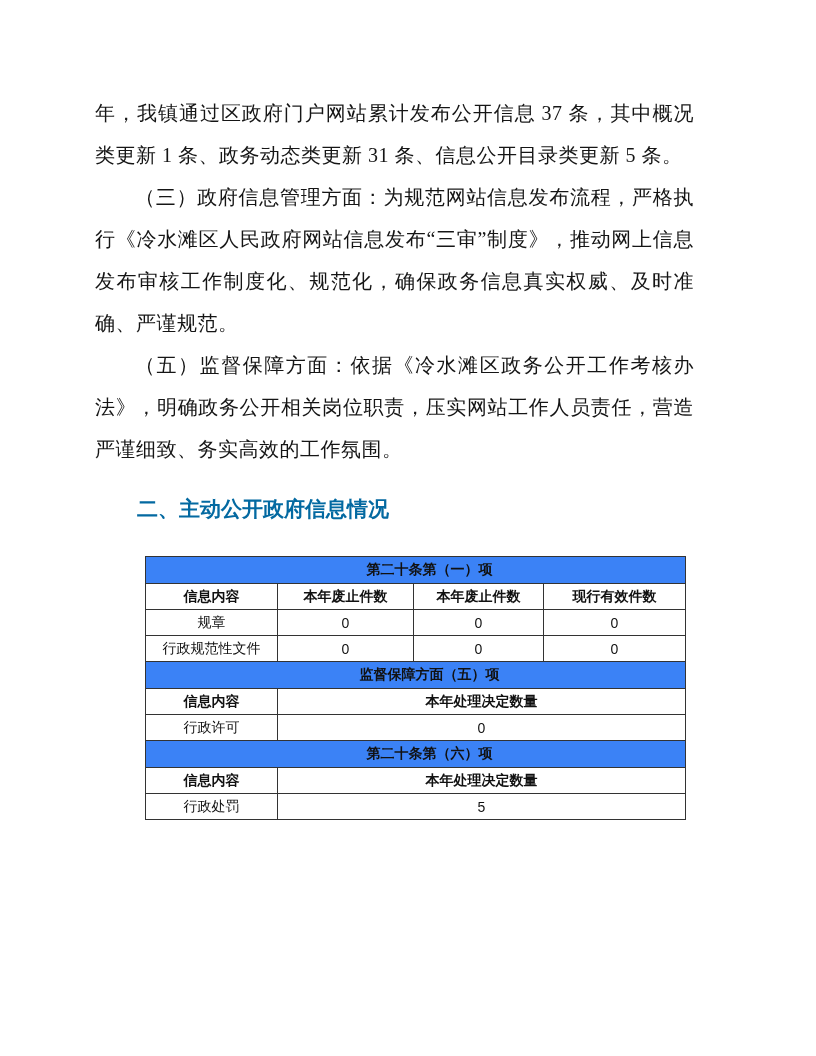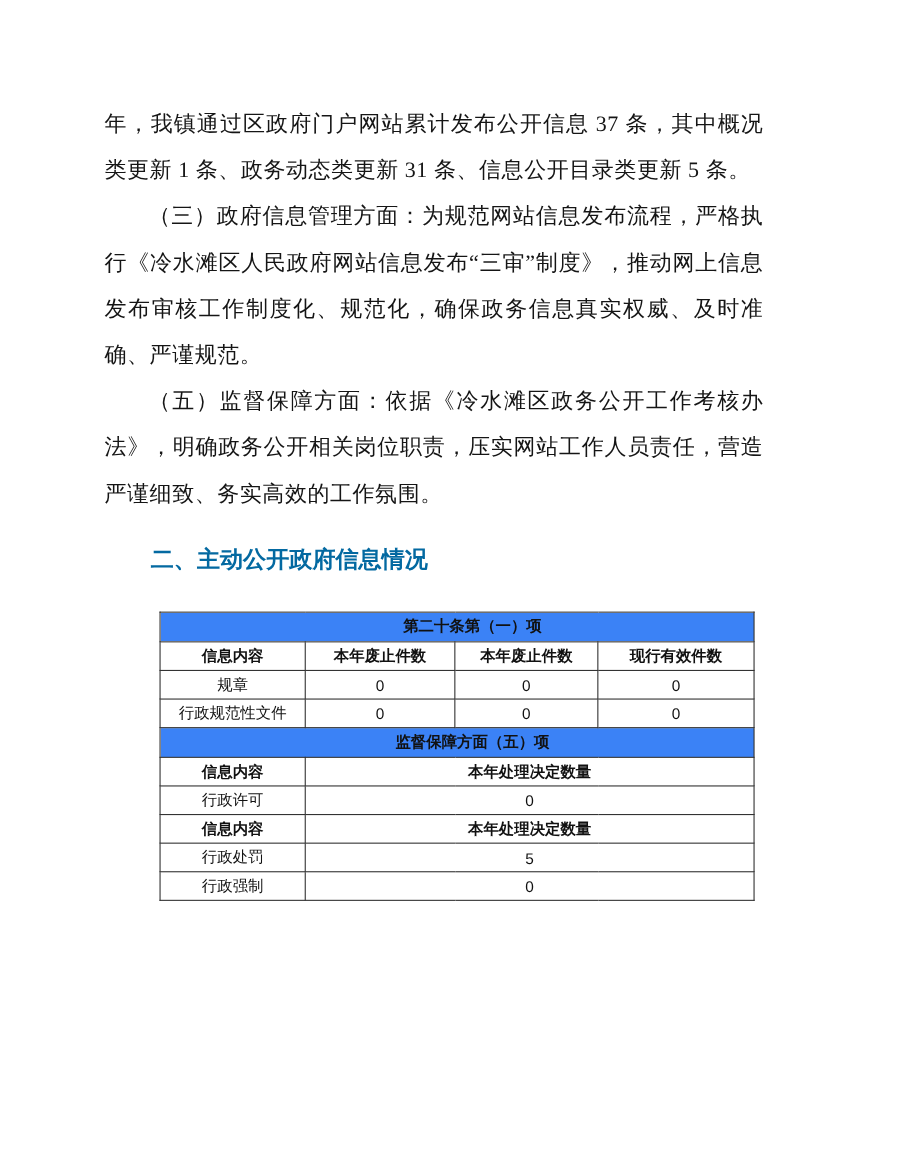--- a/index.html
+++ b/index.html
@@ -123,31 +123,30 @@
           </tr>
           <tr class="header-row">
             <td>信息内容</td>
             <td colspan="3">本年处理决定数量</td>
           </tr>
           <tr class="data-row">
             <td class="row-label">行政许可</td>
             <td colspan="3">0</td>
           </tr>
 
+          <tr class="section-title-row">
+            <td colspan="4">第二十条第（六）项</td>
+          </tr>
           <tr class="header-row">
             <td>信息内容</td>
             <td colspan="3">本年处理决定数量</td>
           </tr>
           <tr class="data-row">
             <td class="row-label">行政处罚</td>
             <td colspan="3">5</td>
-          </tr>
-          <tr class="data-row">
-            <td class="row-label">行政强制</td>
-            <td colspan="3">0</td>
           </tr>
 
         </tbody>
       </table>
     </div>
 
   </div>
 </div>
 
 </body></html>

